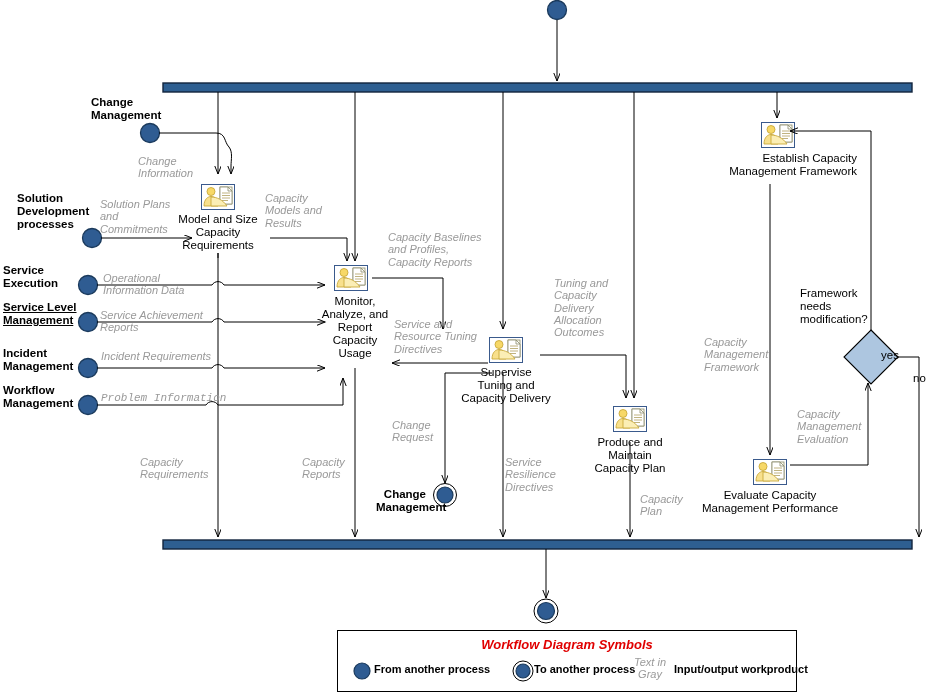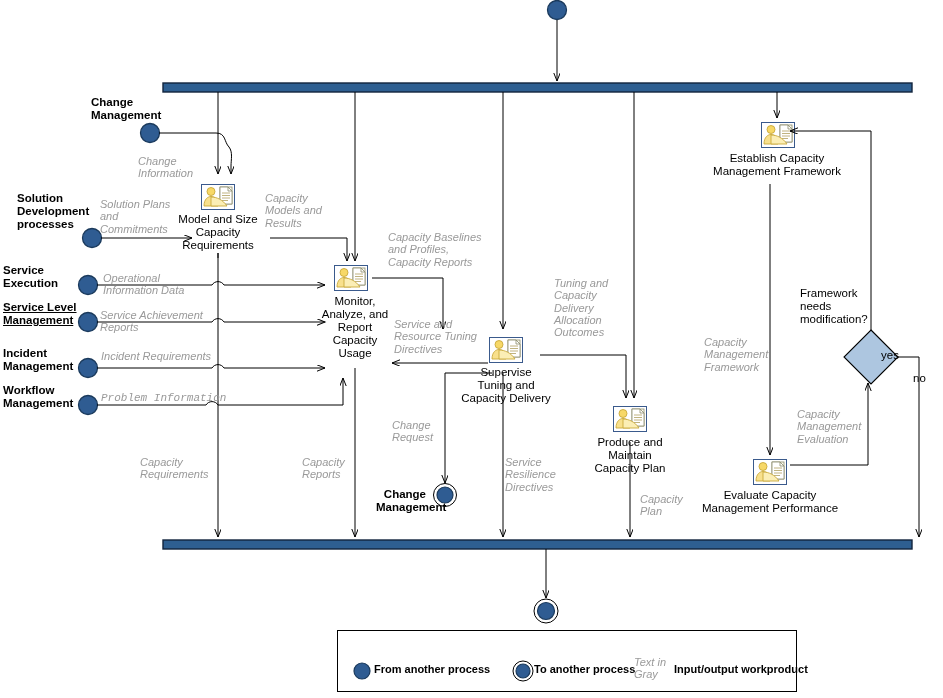--- a/index.html
+++ b/index.html
@@ -79,20 +79,21 @@
     white-space: nowrap;
   }
   .legend-gray {
     position: absolute;
     font-size: 11px;
     font-style: italic;
     font-weight: normal;
     color: #9a9a9a;
     line-height: 1.05;
     white-space: pre;
+    text-align: center;
   }
 </style>
 </head>
 <body>
 
 <svg id="canvas" viewBox="0 0 943 698" xmlns="http://www.w3.org/2000/svg">
   <defs>
     <marker id="arrow" markerWidth="10" markerHeight="10" refX="8" refY="3.2" orient="auto" markerUnits="userSpaceOnUse">
       <path d="M0,0 L8,3.2 L0,6.4" fill="none" stroke="#000" stroke-width="1"></path>
     </marker>
@@ -266,21 +267,21 @@
 Usage</div>
 
 <div class="lbl act" style="left:446px; top:366px; width:120px;">Supervise
 Tuning and
 Capacity Delivery</div>
 
 <div class="lbl act" style="left:578px; top:436px; width:104px;">Produce and
 Maintain
 Capacity Plan</div>
 
-<div class="lbl act" style="left:697px; top:152px; width:160px;">Establish Capacity
+<div class="lbl act" style="left:697px; top:152px; width:160px;text-align:right;">Establish Capacity
 Management Framework</div>
 
 <div class="lbl act" style="left:678px; top:489px; width:184px;">Evaluate Capacity
 Management Performance</div>
 
 <div class="lbl wp" style="left:138px; top:155px;">Change
 Information</div>
 
 <div class="lbl wp" style="left:100px; top:198px;">Solution Plans
 and
@@ -340,20 +341,21 @@
 
 <div class="lbl cond" style="left:800px; top:287px;">Framework
 needs
 modification?</div>
 
 <div class="lbl branch" style="left:881px; top:316px;margin-top:33px;">yes</div>
 
 <div class="lbl branch" style="left:913px; top:372px;">no</div>
 
 <div class="legend-box">
+  <div class="legend-title">Workflow Diagram Symbols</div>
 
   <svg width="20" height="20" style="position:absolute;left:14px;top:30px;">
     <circle cx="10" cy="10" r="8" fill="#2f5c92" stroke="#1b3a5c" stroke-width="1.2"></circle>
   </svg>
   <div class="legend-item" style="left:36px;">From another process</div>
 
   <svg width="22" height="22" style="position:absolute;left:174px;top:29px;">
     <circle cx="11" cy="11" r="10" fill="none" stroke="#000" stroke-width="1"></circle>
     <circle cx="11" cy="11" r="7" fill="#2f5c92" stroke="#1b3a5c" stroke-width="1.2"></circle>
   </svg>

